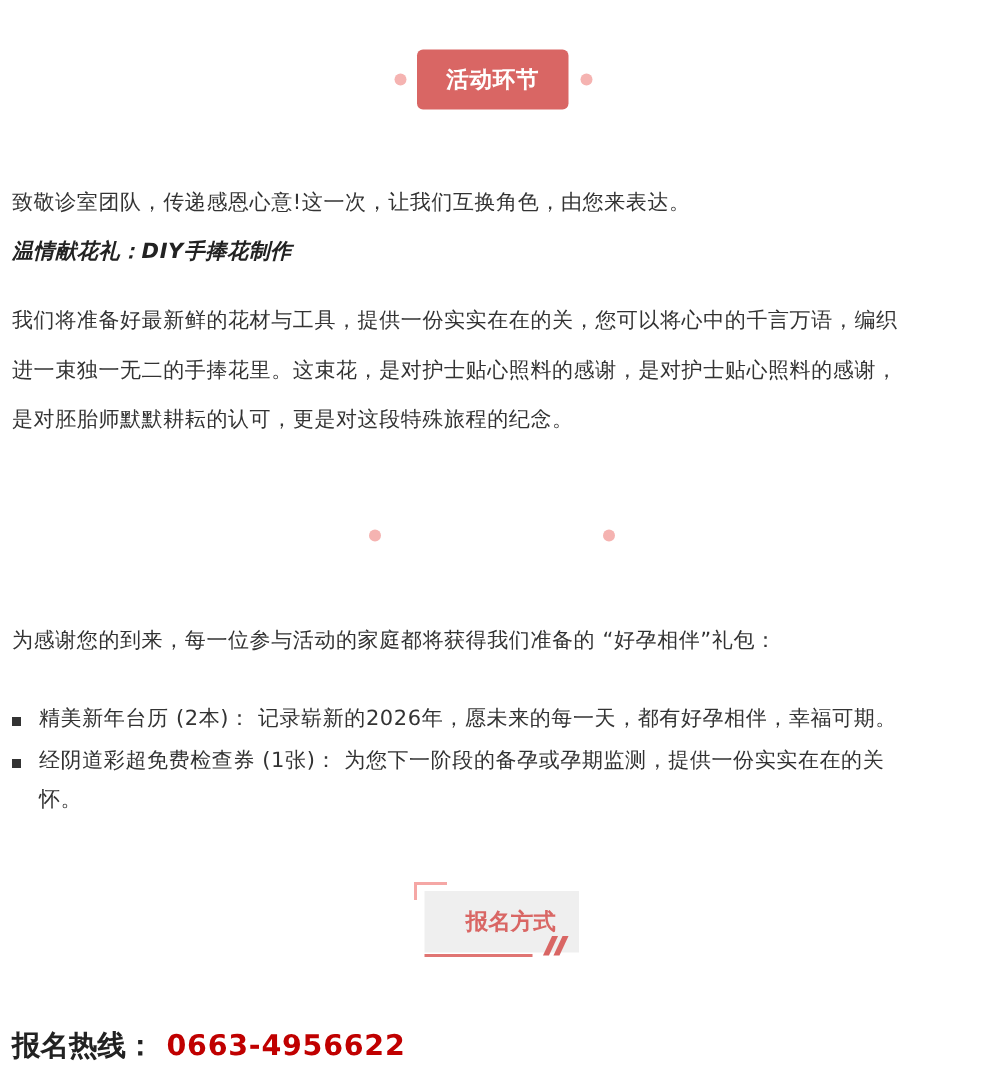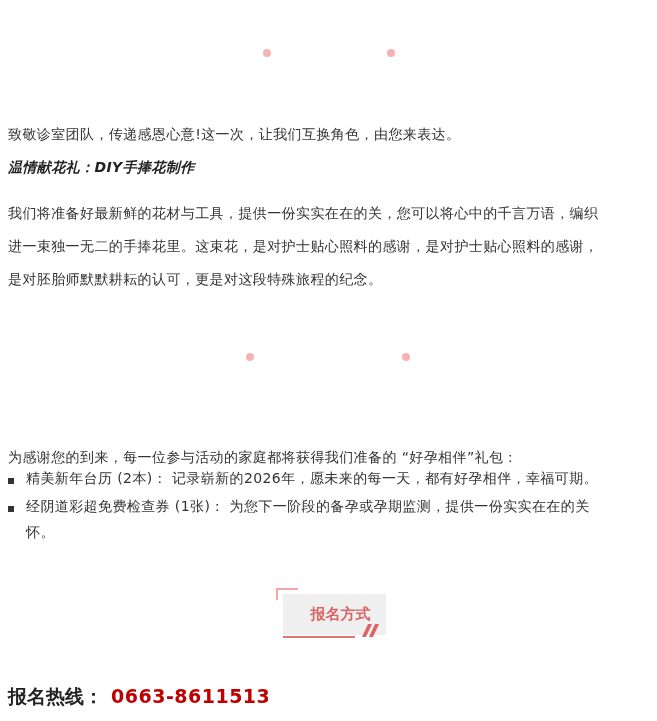--- a/index.html
+++ b/index.html
@@ -44,35 +44,36 @@
     position: absolute; left: 8px; top: 684px; font-size: 19px; font-weight: bold; color: #222;
     white-space: nowrap;
   }
   .hotline .num { color: #c00000; margin-left: 8px; letter-spacing: 0.5px; }
 </style>
 </head>
 <body>
 
 <div class="badge-wrap" style="top:33px;">
   <span class="dot" style="left:263px;"></span>
+  <div class="badge" style="left:278px; width:101px;">活动环节</div>
   <span class="dot" style="left:387px;"></span>
 </div>
 
 <div class="p" style="top:126px;">致敬诊室团队，传递感恩心意!这一次，让我们互换角色，由您来表达。</div>
 <div class="p bold" style="top:159px;font-style:italic;">温情献花礼：DIY手捧花制作</div>
 <div class="p" style="top:205px;">我们将准备好最新鲜的花材与工具，提供一份实实在在的关，您可以将心中的千言万语，编织</div>
 <div class="p" style="top:238px;">进一束独一无二的手捧花里。这束花，是对护士贴心照料的感谢，是对护士贴心照料的感谢，</div>
 <div class="p" style="top:271px;">是对胚胎师默默耕耘的认可，更是对这段特殊旅程的纪念。</div>
 
 <div class="badge-wrap" style="top:337px;">
   <span class="dot" style="left:246px;"></span>
   <span class="dot" style="left:402px;"></span>
 </div>
 
-<div class="p" style="top:418px;margin-top:31px;">为感谢您的到来，每一位参与活动的家庭都将获得我们准备的 “好孕相伴”礼包：</div>
+<div class="p" style="top:418px;">为感谢您的到来，每一位参与活动的家庭都将获得我们准备的 “好孕相伴”礼包：</div>
 
 <div>
   <div>
     <span class="bullet" style="top:478px;"></span>
     <div class="p" style="left:26px; top:470px;">精美新年台历 (2本)： 记录崭新的2026年，愿未来的每一天，都有好孕相伴，幸福可期。</div>
   </div>
   <div>
     <span class="bullet" style="top:506px;"></span>
     <div class="p" style="left:26px; top:498px;">经阴道彩超免费检查券 (1张)： 为您下一阶段的备孕或孕期监测，提供一份实实在在的关</div>
     <div class="p" style="left:26px; top:524px;">怀。</div>
@@ -82,14 +83,14 @@
 <div>
   <span class="reg-corner-h"></span>
   <span class="reg-corner-v"></span>
   <div class="reg-box">报名方式</div>
   <span class="reg-underline"></span>
   <span class="slash" style="left:365px;"></span>
   <span class="slash" style="left:372px;"></span>
 </div>
 
 <div class="hotline">
-  <span>报名热线：</span><span class="num">0663-8611513</span>
+  <span>报名热线：</span><span class="num">0663-4956622</span>
 </div>
 
 </body></html>

